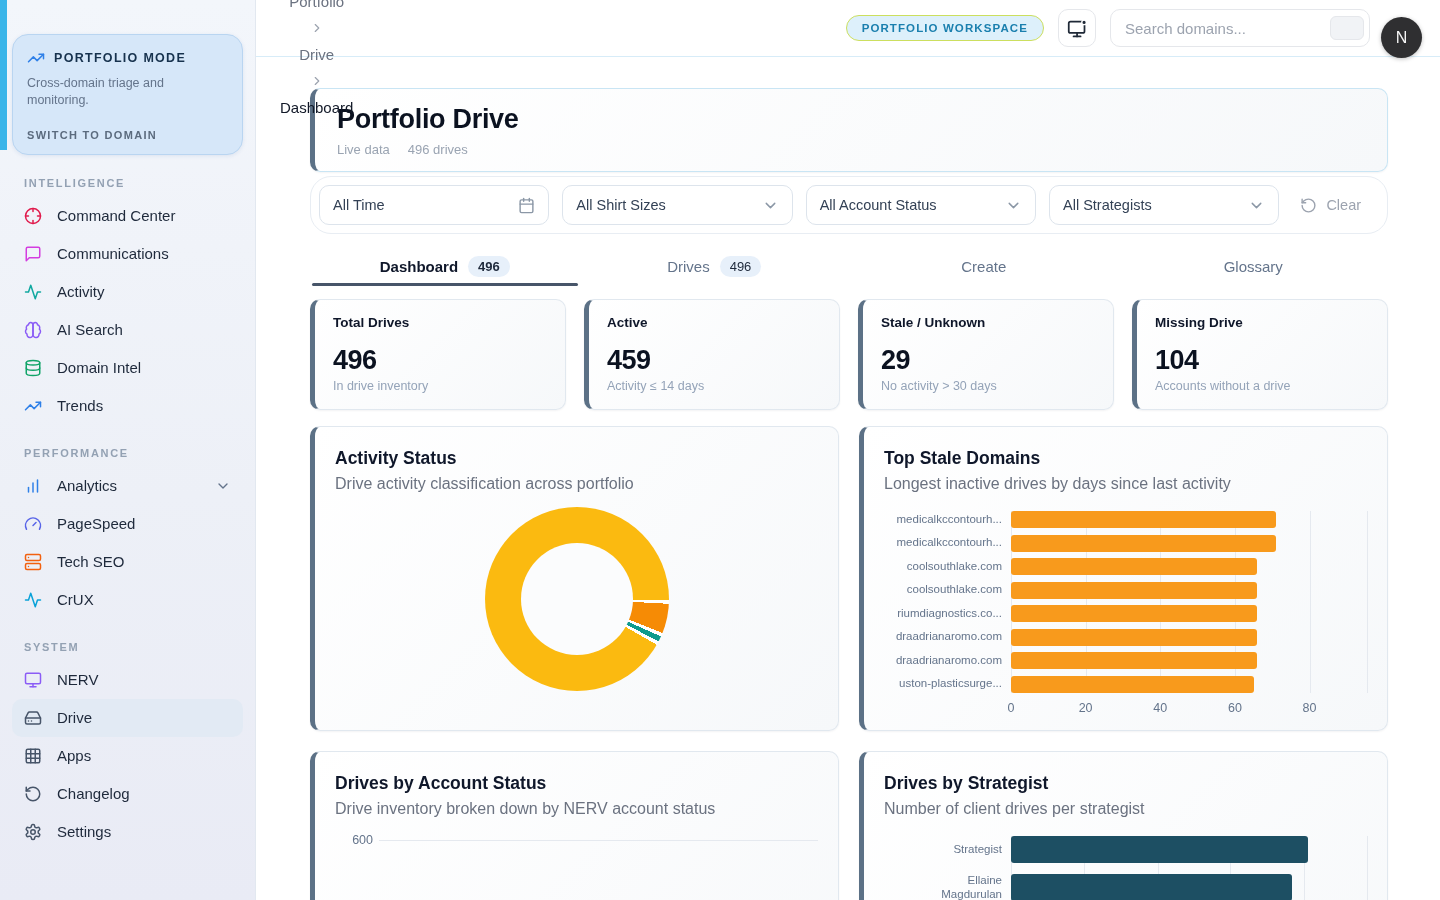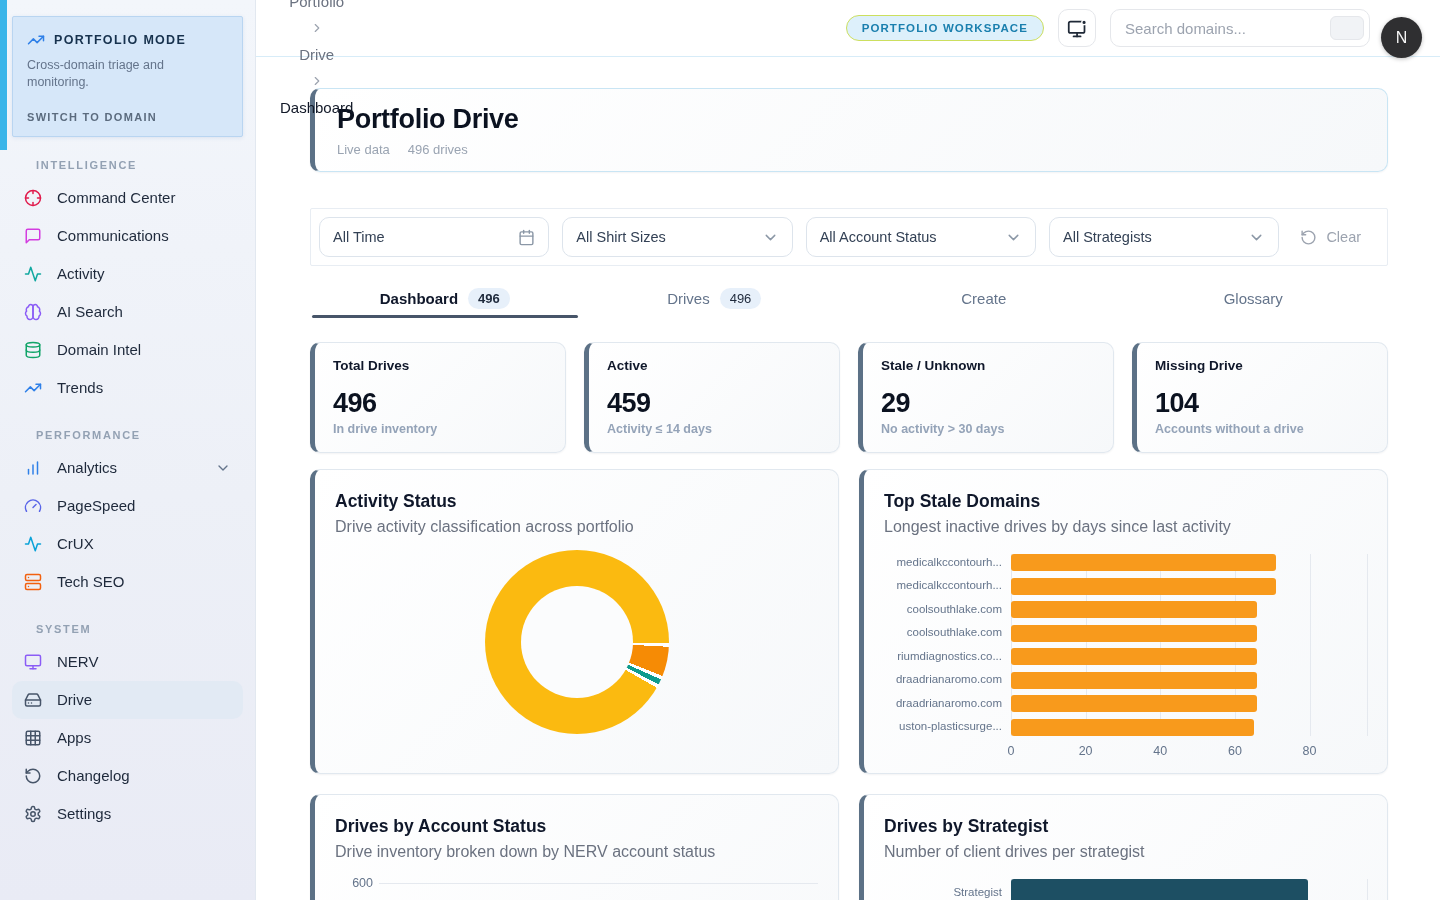--- a/index.html
+++ b/index.html
@@ -3,25 +3,25 @@
 <meta charset="utf-8">
 <style>
   * { margin:0; padding:0; box-sizing:border-box; }
   html,body { width:1440px; height:900px; overflow:hidden; }
   body { font-family:"Liberation Sans", sans-serif; background:#fff; color:#1f2937; }
   .app { display:flex; width:1440px; height:900px; }
 
   
   .sidebar { width:256px; flex:0 0 256px; position:relative; background:linear-gradient(180deg,#f3f6fb 0%,#edf0f7 55%,#e9ebf5 100%); border-right:1px solid #e2e8f0; padding:16px 12px 0; }
   .side-accent { position:absolute; left:0; top:0; width:7px; height:150px; background:#3ab5e9; }
-  .mode-card { background:#d6e7f9; border:1px solid #b9d5f1; border-radius:2px; padding:14px 14px 13px; box-shadow:0 1px 4px rgba(30,80,160,.10); }
+  .mode-card { background:#d6e7f9; border:1px solid #b9d5f1; border-radius:16px; padding:14px 14px 13px; box-shadow:0 1px 4px rgba(30,80,160,.10);margin-top:18px; }
   .mode-title { display:flex; align-items:center; gap:9px; color:#17324e; font-weight:700; font-size:12.5px; letter-spacing:1.3px; }
   .mode-desc { margin-top:8px; color:#64748b; font-size:12.5px; line-height:1.35; max-width:170px; }
   .mode-action { margin-top:20px; color:#5b6b7e; font-size:11px; font-weight:700; letter-spacing:1.3px; cursor:pointer; }
-  .nav-section-label { margin:22px 24px 8px; font-size:11px; font-weight:700; letter-spacing:1.7px; color:#93a1b3; }
+  .nav-section-label { margin:22px 12px 8px; font-size:11px; font-weight:700; letter-spacing:1.7px; color:#93a1b3; }
   .nav-item { display:flex; align-items:center; gap:15px; padding:10px 12px; border-radius:10px; font-size:15px; color:#1e293b; cursor:pointer; }
   .nav-item.active { background:#e2eaf4; }
   .nav-item .chev { margin-left:auto; color:#64748b; display:flex; }
   .icon { display:inline-flex; flex:0 0 auto; }
 
   
   .main { flex:1; min-width:0; background:#fff; display:flex; flex-direction:column; }
   .topbar { height:57px; flex:0 0 57px; display:flex; align-items:center; padding:0 70px 0 24px; border-bottom:1px solid #d7ecf8; gap:14px; position:relative; }
   .breadcrumb { display:flex; align-items:center; gap:11px; font-size:15px; color:#6b7280;flex-direction:column; }
   .breadcrumb .crumb { cursor:pointer; }
@@ -36,36 +36,36 @@
   .kbd-chip { position:absolute; right:6px; top:7px; width:34px; height:24px; background:#f1f3f6; border:1px solid #e5e7eb; border-radius:6px; }
   .avatar { position:absolute; right:18px; top:17px; width:41px; height:41px; border-radius:50%; background:#2f2f31; color:#f5f5f5; display:flex; align-items:center; justify-content:center; font-size:16px; box-shadow:0 1px 4px rgba(0,0,0,.25); cursor:pointer; z-index:5; }
 
   
   .content { padding:31px 52px 0 54px; overflow:hidden; flex:1; }
   .card-accent { border:1px solid #e1e8ef; border-left:5px solid #5c7186; border-radius:10px; background:linear-gradient(135deg,#ffffff 0%,#f6f8fa 100%); box-shadow:0 1px 2px rgba(16,24,40,.05); }
   .header-card { border-color:#c9e5f4; border-left-color:#5c7186; padding:15px 22px 14px; }
   .page-title { font-size:27px; font-weight:800; color:#0b1220; letter-spacing:-0.3px; }
   .page-meta { display:flex; gap:18px; margin-top:7px; font-size:13px; color:#9aa4b2; }
 
-  .filterbar { margin-top:36px; border:1px solid #e8edf3; border-radius:2px; padding:8px; display:flex; gap:13px; align-items:center; }
+  .filterbar { margin-top:4px; border:1px solid #e8edf3; border-radius:21px; padding:8px; display:flex; gap:13px; align-items:center; }
   .filter { flex:1; height:40px; border:1px solid #dde4ec; border-radius:10px; background:#fff; display:flex; align-items:center; justify-content:space-between; padding:0 13px; font-size:14.5px; color:#334155; cursor:pointer; }
   .filter .ficon { color:#8b97a6; display:flex; }
   .clear-btn { flex:0 0 auto; display:flex; align-items:center; gap:9px; color:#9ca3af; font-size:14.5px; padding:0 18px 0 8px; cursor:pointer; }
 
   .tabs { margin-top:12px; display:grid; grid-template-columns:repeat(4,1fr); }
   .tab { position:relative; height:40px; display:flex; align-items:center; justify-content:center; gap:10px; font-size:15px; color:#64748b; cursor:pointer; }
   .tab.active { color:#0f172a; font-weight:600; }
   .tab.active::after { content:""; position:absolute; left:2px; right:2px; bottom:0; height:3px; background:#475569; border-radius:2px; }
   .tab-badge { background:#e7f0fa; color:#1e293b; border-radius:999px; font-size:13px; padding:3px 10px; }
 
-  .stats { margin-top:24px; display:grid; grid-template-columns:repeat(4,1fr); gap:18px; }
+  .stats { margin-top:13px; display:grid; grid-template-columns:repeat(4,1fr); gap:18px; }
   .stat-card { padding:15px 18px 16px; }
   .stat-title { font-size:13.5px; font-weight:700; color:#0f172a; }
   .stat-value { margin-top:15px; font-size:27px; font-weight:800; color:#0b1220; letter-spacing:-0.5px; }
-  .stat-sub { margin-top:3px; font-size:12.5px; color:#94a3b8;font-weight:bold; }
+  .stat-sub { margin-top:3px; font-size:12.5px; color:#94a3b8; }
 
   .charts { margin-top:16px; display:grid; grid-template-columns:1fr 1fr; gap:20px; }
   .chart-card { height:305px; padding:21px 20px; overflow:hidden; }
   .chart-title { font-size:17.5px; font-weight:700; color:#0f172a; }
   .chart-sub { margin-top:6px; font-size:16px; color:#6b7280; }
 
   
   .donut-wrap { display:flex; justify-content:center; }
   .donut { position:relative; width:184px; height:184px; border-radius:50%; margin-top:14px; }
   .donut::after { content:""; position:absolute; inset:36px; background:#fbfcfd; border-radius:50%; }
@@ -186,37 +186,37 @@
         <div class="nav-item">
           <span class="icon" style="color: rgb(88, 100, 232);">
             <svg width="18" height="18" viewBox="0 0 24 24" fill="none" stroke="currentColor" stroke-width="2" stroke-linecap="round" stroke-linejoin="round">
               <path d="m12 14 4-4"></path>
               <path d="M3.34 19a10 10 0 1 1 17.32 0"></path>
             </svg>
           </span>
           <span>PageSpeed</span>
         </div>
         <div class="nav-item">
-          <span class="icon" style="color: rgb(10, 162, 216);">
-            <svg width="18" height="18" viewBox="0 0 24 24" fill="none" stroke="currentColor" stroke-width="2" stroke-linecap="round" stroke-linejoin="round">
-              <polyline points="22 12 18 12 15 21 9 3 6 12 2 12"></polyline>
-            </svg>
-          </span>
-          <span>CrUX</span>
-        </div>
-        <div class="nav-item">
           <span class="icon" style="color: rgb(242, 96, 15);">
             <svg width="18" height="18" viewBox="0 0 24 24" fill="none" stroke="currentColor" stroke-width="2" stroke-linecap="round" stroke-linejoin="round">
               <rect x="2" y="2" width="20" height="8" rx="2"></rect>
               <rect x="2" y="14" width="20" height="8" rx="2"></rect>
               <line x1="6" y1="6" x2="6.01" y2="6"></line>
               <line x1="6" y1="18" x2="6.01" y2="18"></line>
             </svg>
           </span>
           <span>Tech SEO</span>
+        </div>
+        <div class="nav-item">
+          <span class="icon" style="color: rgb(10, 162, 216);">
+            <svg width="18" height="18" viewBox="0 0 24 24" fill="none" stroke="currentColor" stroke-width="2" stroke-linecap="round" stroke-linejoin="round">
+              <polyline points="22 12 18 12 15 21 9 3 6 12 2 12"></polyline>
+            </svg>
+          </span>
+          <span>CrUX</span>
         </div>
         <div class="nav-section-label">SYSTEM</div>
         <div class="nav-item">
           <span class="icon" style="color: rgb(139, 92, 246);">
             <svg width="18" height="18" viewBox="0 0 24 24" fill="none" stroke="currentColor" stroke-width="2" stroke-linecap="round" stroke-linejoin="round">
               <rect x="2" y="3" width="20" height="14" rx="2"></rect>
               <line x1="8" y1="21" x2="16" y2="21"></line>
               <line x1="12" y1="17" x2="12" y2="21"></line>
             </svg>
           </span>

